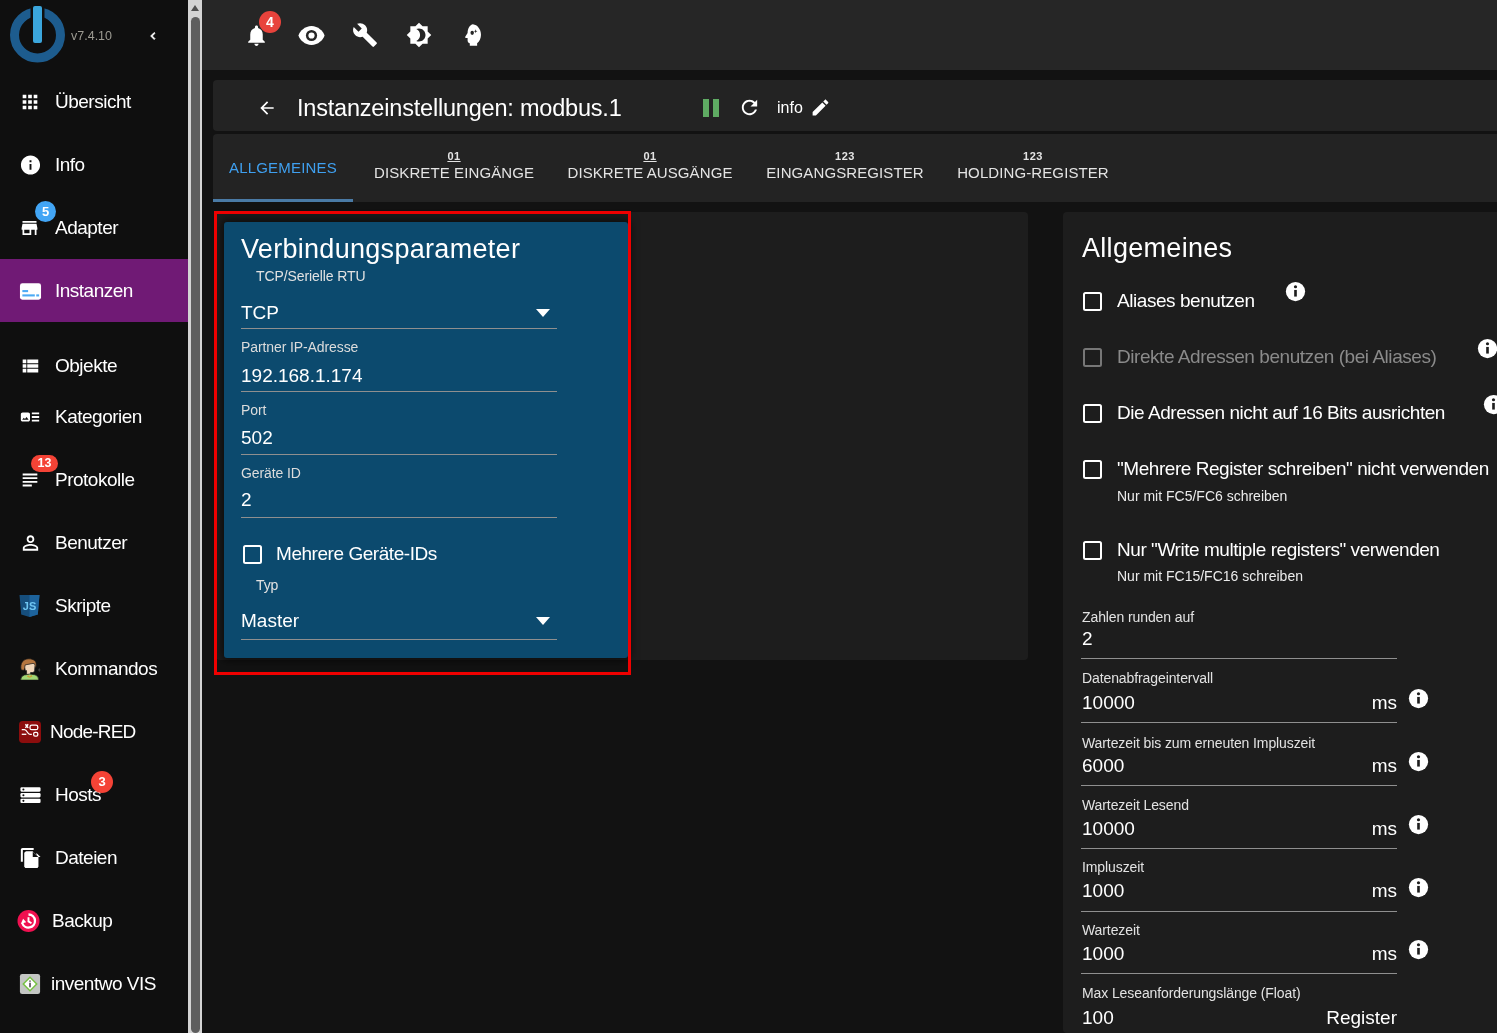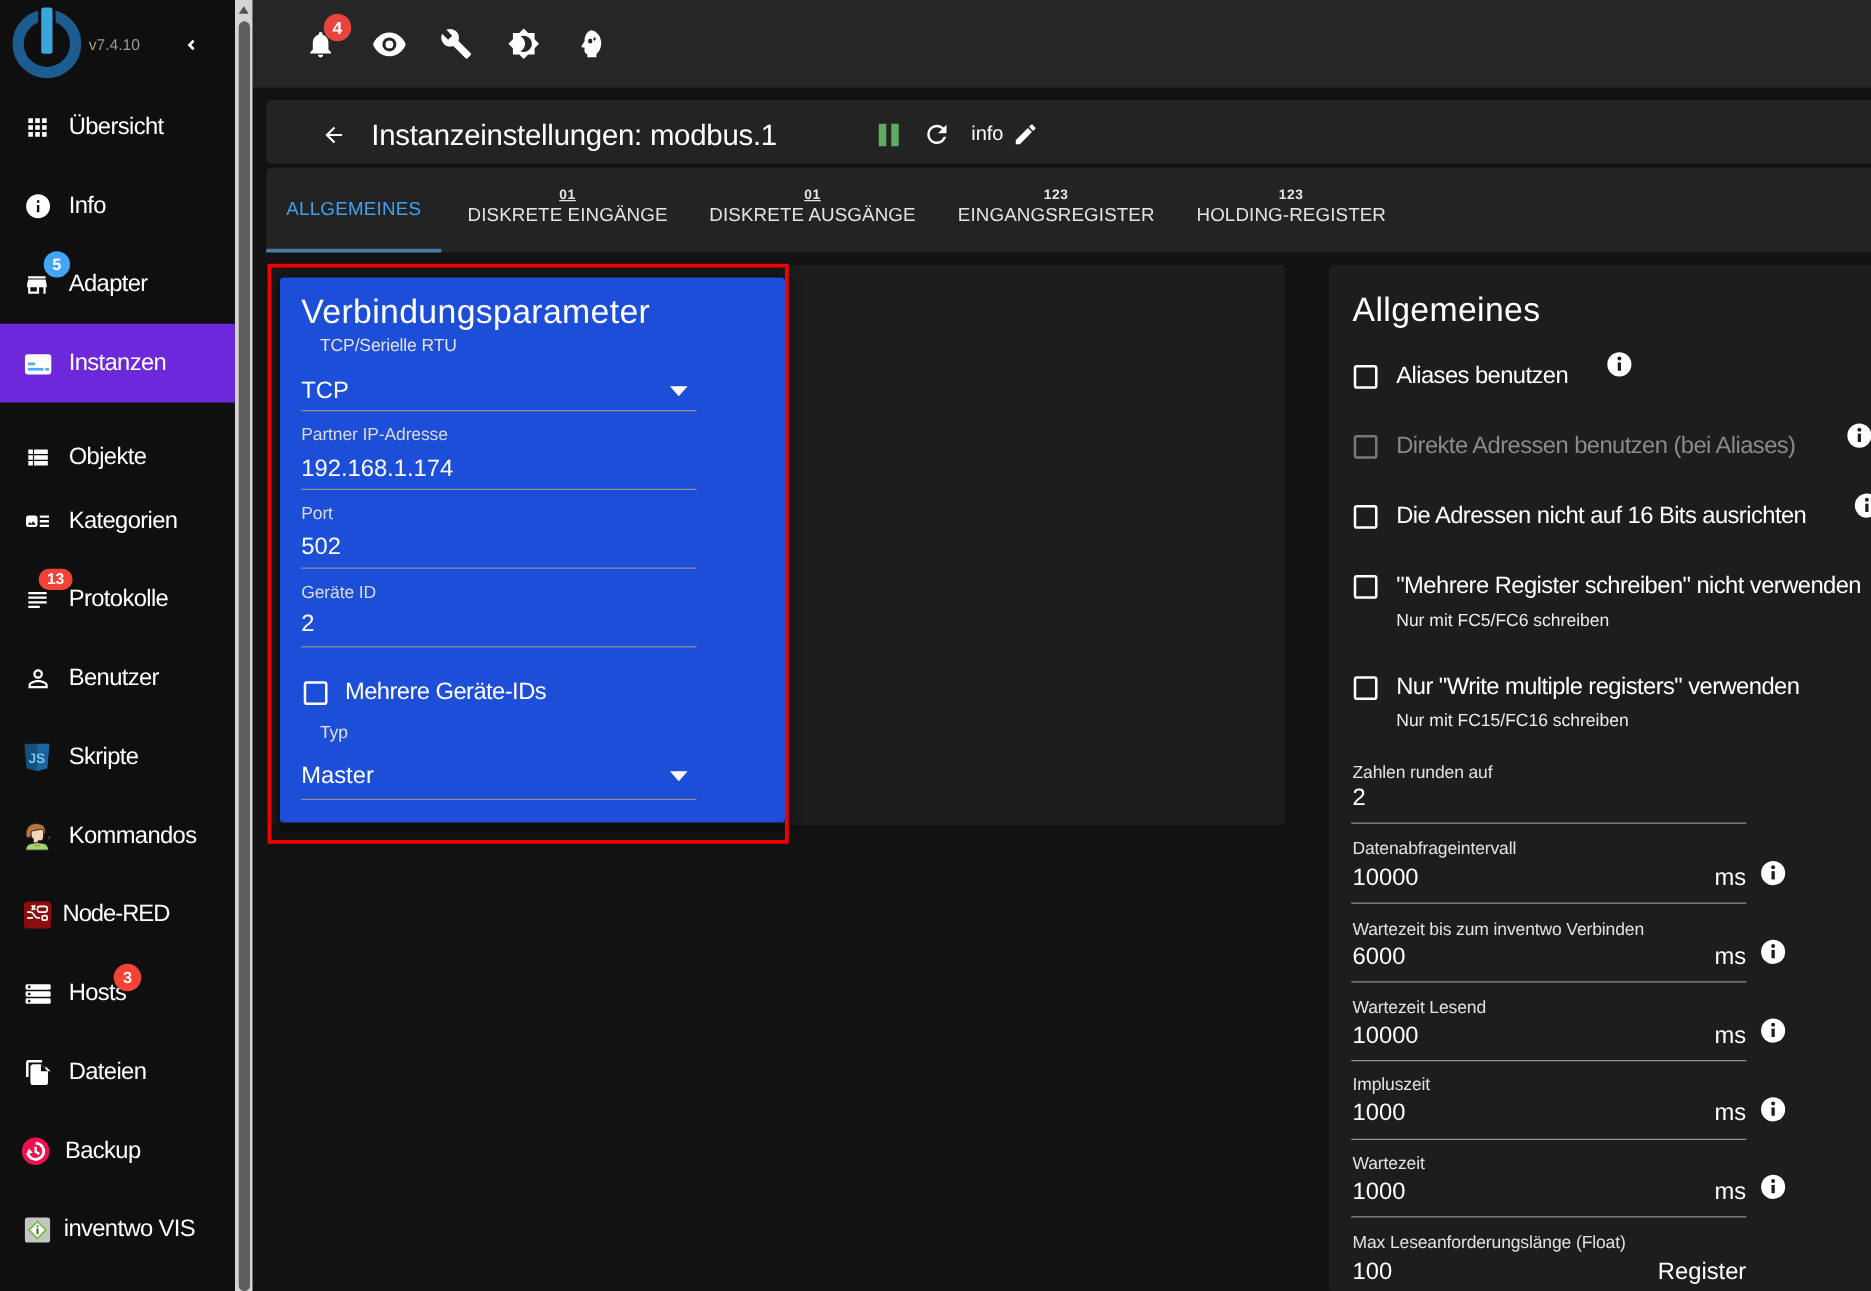--- a/index.html
+++ b/index.html
@@ -20,21 +20,21 @@
 #appbar { left:202px; top:0; width:1295px; height:70px; background:#262626; }
 
 #headerpaper { left:213px; top:80px; width:1284px; height:51px; background:#232323; border-radius:4px 0 0 4px; }
 #tabspaper { left:213px; top:134px; width:1284px; height:68px; background:#232323; border-radius:4px 0 0 4px; }
 .tab2 { position:absolute; top:0; height:65px; text-align:center; color:#e4e4e4; }
 .tab2 .num { font-size:11px; font-weight:bold; letter-spacing:0.5px; margin-top:16px; }
 .tab2 .lbl { font-size:15px; margin-top:2px; letter-spacing:0.1px; white-space:nowrap; }
 
 #leftpaper { left:216px; top:212px; width:812px; height:448px; background:#1d1d1d; border-radius:4px; }
 #redbox { left:214px; top:211px; width:417px; height:464px; border:3px solid #ef0000; }
-#innercard { left:224px; top:222px; width:404px; height:436px; background:#1d4ed8; box-shadow:0 0 9px 3px rgba(0,0,0,0.55); border-radius:3px; }
+#innercard { left:224px; top:222px; width:404px; height:436px; background:#0c4a6e; box-shadow:0 0 9px 3px rgba(0,0,0,0.55); border-radius:3px; }
 #rightpaper { left:1063px; top:212px; width:434px; height:821px; background:#1d1d1d; border-radius:4px 0 0 4px; }
 h1.cardtitle { font-size:27px; font-weight:normal; color:#fff; letter-spacing:0.3px; }
 .smlabel { font-size:14px; color:#e2e2e2; letter-spacing:-0.1px; }
 .fldlabel { font-size:14px; color:#dcdcdc; letter-spacing:-0.1px; }
 .fldvalue { font-size:19px; color:#fff; }
 .uline { position:absolute; height:1px; background:#8f8f8f; }
 .cbx { position:absolute; width:19px; height:19px; border:2px solid #fff; border-radius:2.5px; }
 .cbl { position:absolute; font-size:19px; color:#fff; white-space:nowrap; letter-spacing:-0.45px; }
 .sub { position:absolute; font-size:14px; color:#ececec; white-space:nowrap; }
 .iinfo { position:absolute; width:21px; height:21px; }
@@ -92,21 +92,21 @@
         </svg>
       <div class="txt">Info</div>
     </div>
     <div class="mitem" style="top:196px;padding-left:22px;">
       <svg class="mi" width="21" height="21" viewBox="0 0 24 24" fill="#fff">
           <path d="M20 4H4v2h16V4zm1 10v-2l-1-5H4l-1 5v2h1v6h10v-6h4v6h2v-6h1zm-9 4H6v-4h6v4z"></path>
         </svg>
       <div class="txt">Adapter</div>
       <div class="badge" style="left:35px; top:5px; width:21px; height:21px; background:#42a5f5; font-size:13px; line-height:21px;">5</div>
     </div>
-    <div class="mitem" style="top:259px; background:#6d28d9;">
+    <div class="mitem" style="top:259px; background:#701a75;">
       <svg class="mi" width="23" height="23" viewBox="0 0 24 24">
           <rect x="1" y="4" width="22" height="17" rx="2.5" fill="#fff"></rect>
           <rect x="3.5" y="11" width="6" height="2.2" fill="#4dabf5"></rect>
           <rect x="3.5" y="15.5" width="13" height="2.2" fill="#4dabf5"></rect>
           <rect x="18" y="15.5" width="3" height="2.2" fill="#4dabf5"></rect>
         </svg>
       <div class="txt">Instanzen</div>
     </div>
     <div class="mitem" style="top:322px;margin-top:12px;">
       <svg class="mi" width="22" height="22" viewBox="0 0 24 24" fill="#fff">
@@ -315,21 +315,21 @@
     <div class="uline" style="left:18px; top:446px; width:316px;"></div>
     <div class="smlabel abs" style="left:19px; top:458px;">Datenabfrageintervall</div>
     <div class="fldvalue abs" style="left:19px; top:480px;">10000</div>
     <div class="ms" style="right:100px; top:480px;">ms</div>
     <svg class="iinfo" style="left:345px; top:476px;" width="23" height="23" viewBox="0 0 24 24">
         <circle cx="12" cy="12" r="11" fill="#fff"></circle>
         <rect x="10.5" y="10.2" width="3" height="7.6" fill="#1d1d1d"></rect>
         <circle cx="12" cy="6.6" r="1.8" fill="#1d1d1d"></circle>
       </svg>
     <div class="uline" style="left:18px; top:510px; width:316px;"></div>
-    <div class="smlabel abs" style="left:19px; top:523px;">Wartezeit bis zum inventwo Verbinden</div>
+    <div class="smlabel abs" style="left:19px; top:523px;">Wartezeit bis zum erneuten Impluszeit</div>
     <div class="fldvalue abs" style="left:19px; top:543px;">6000</div>
     <div class="ms" style="right:100px; top:543px;">ms</div>
     <svg class="iinfo" style="left:345px; top:539px;" width="23" height="23" viewBox="0 0 24 24">
         <circle cx="12" cy="12" r="11" fill="#fff"></circle>
         <rect x="10.5" y="10.2" width="3" height="7.6" fill="#1d1d1d"></rect>
         <circle cx="12" cy="6.6" r="1.8" fill="#1d1d1d"></circle>
       </svg>
     <div class="uline" style="left:18px; top:573px; width:316px;"></div>
     <div class="smlabel abs" style="left:19px; top:585px;">Wartezeit Lesend</div>
     <div class="fldvalue abs" style="left:19px; top:606px;">10000</div>

